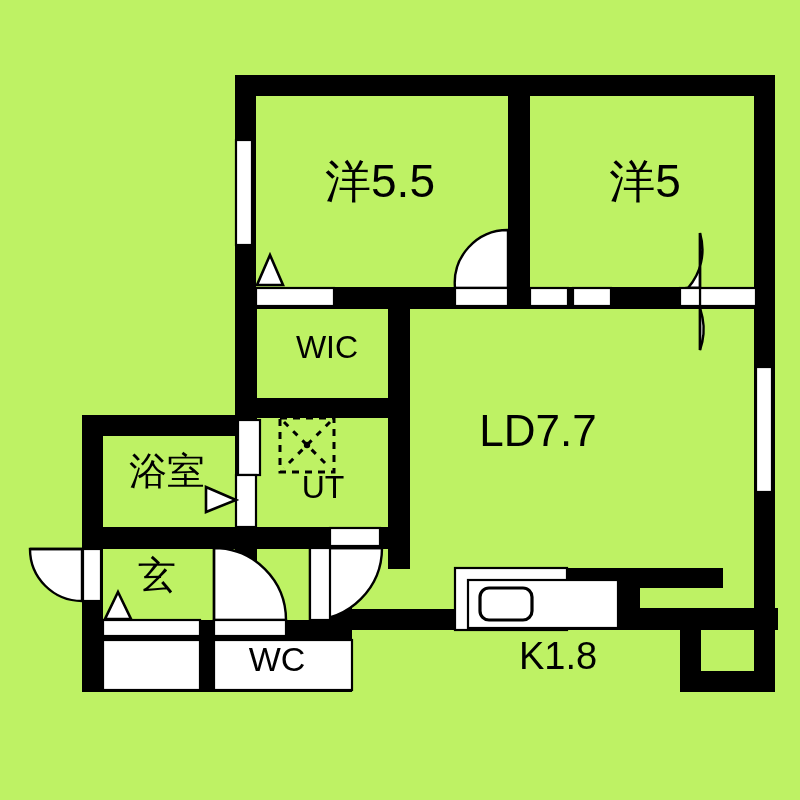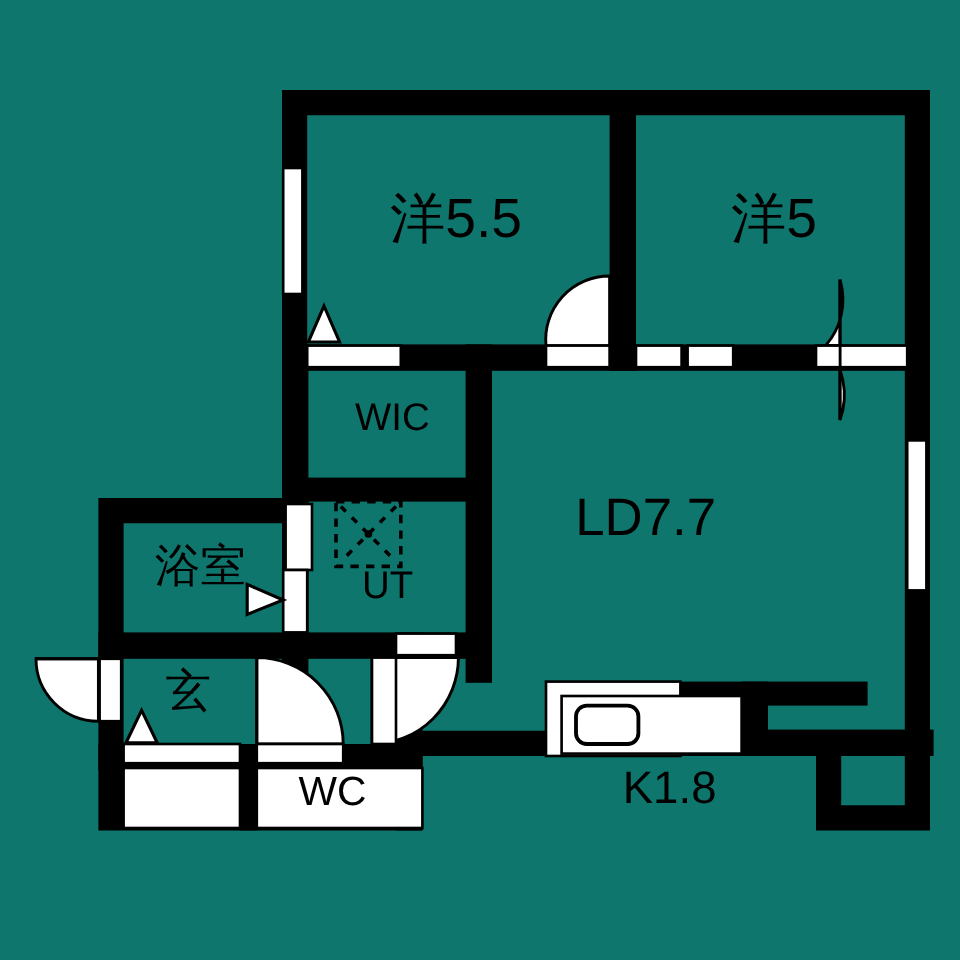--- a/index.html
+++ b/index.html
@@ -11,21 +11,21 @@
   body {
     width: 800px;
     height: 800px;
     overflow: hidden;
     font-family: "Liberation Sans", sans-serif;
   }
   #plan-root {
     position: relative;
     width: 800px;
     height: 800px;
-    background: #0f766e;
+    background: #bef264;
   }
   #floorplan-svg {
     display: block;
     width: 800px;
     height: 800px;
   }
   .room-label {
     font-family: "Liberation Sans", sans-serif;
     fill: #000000;
     text-anchor: middle;

